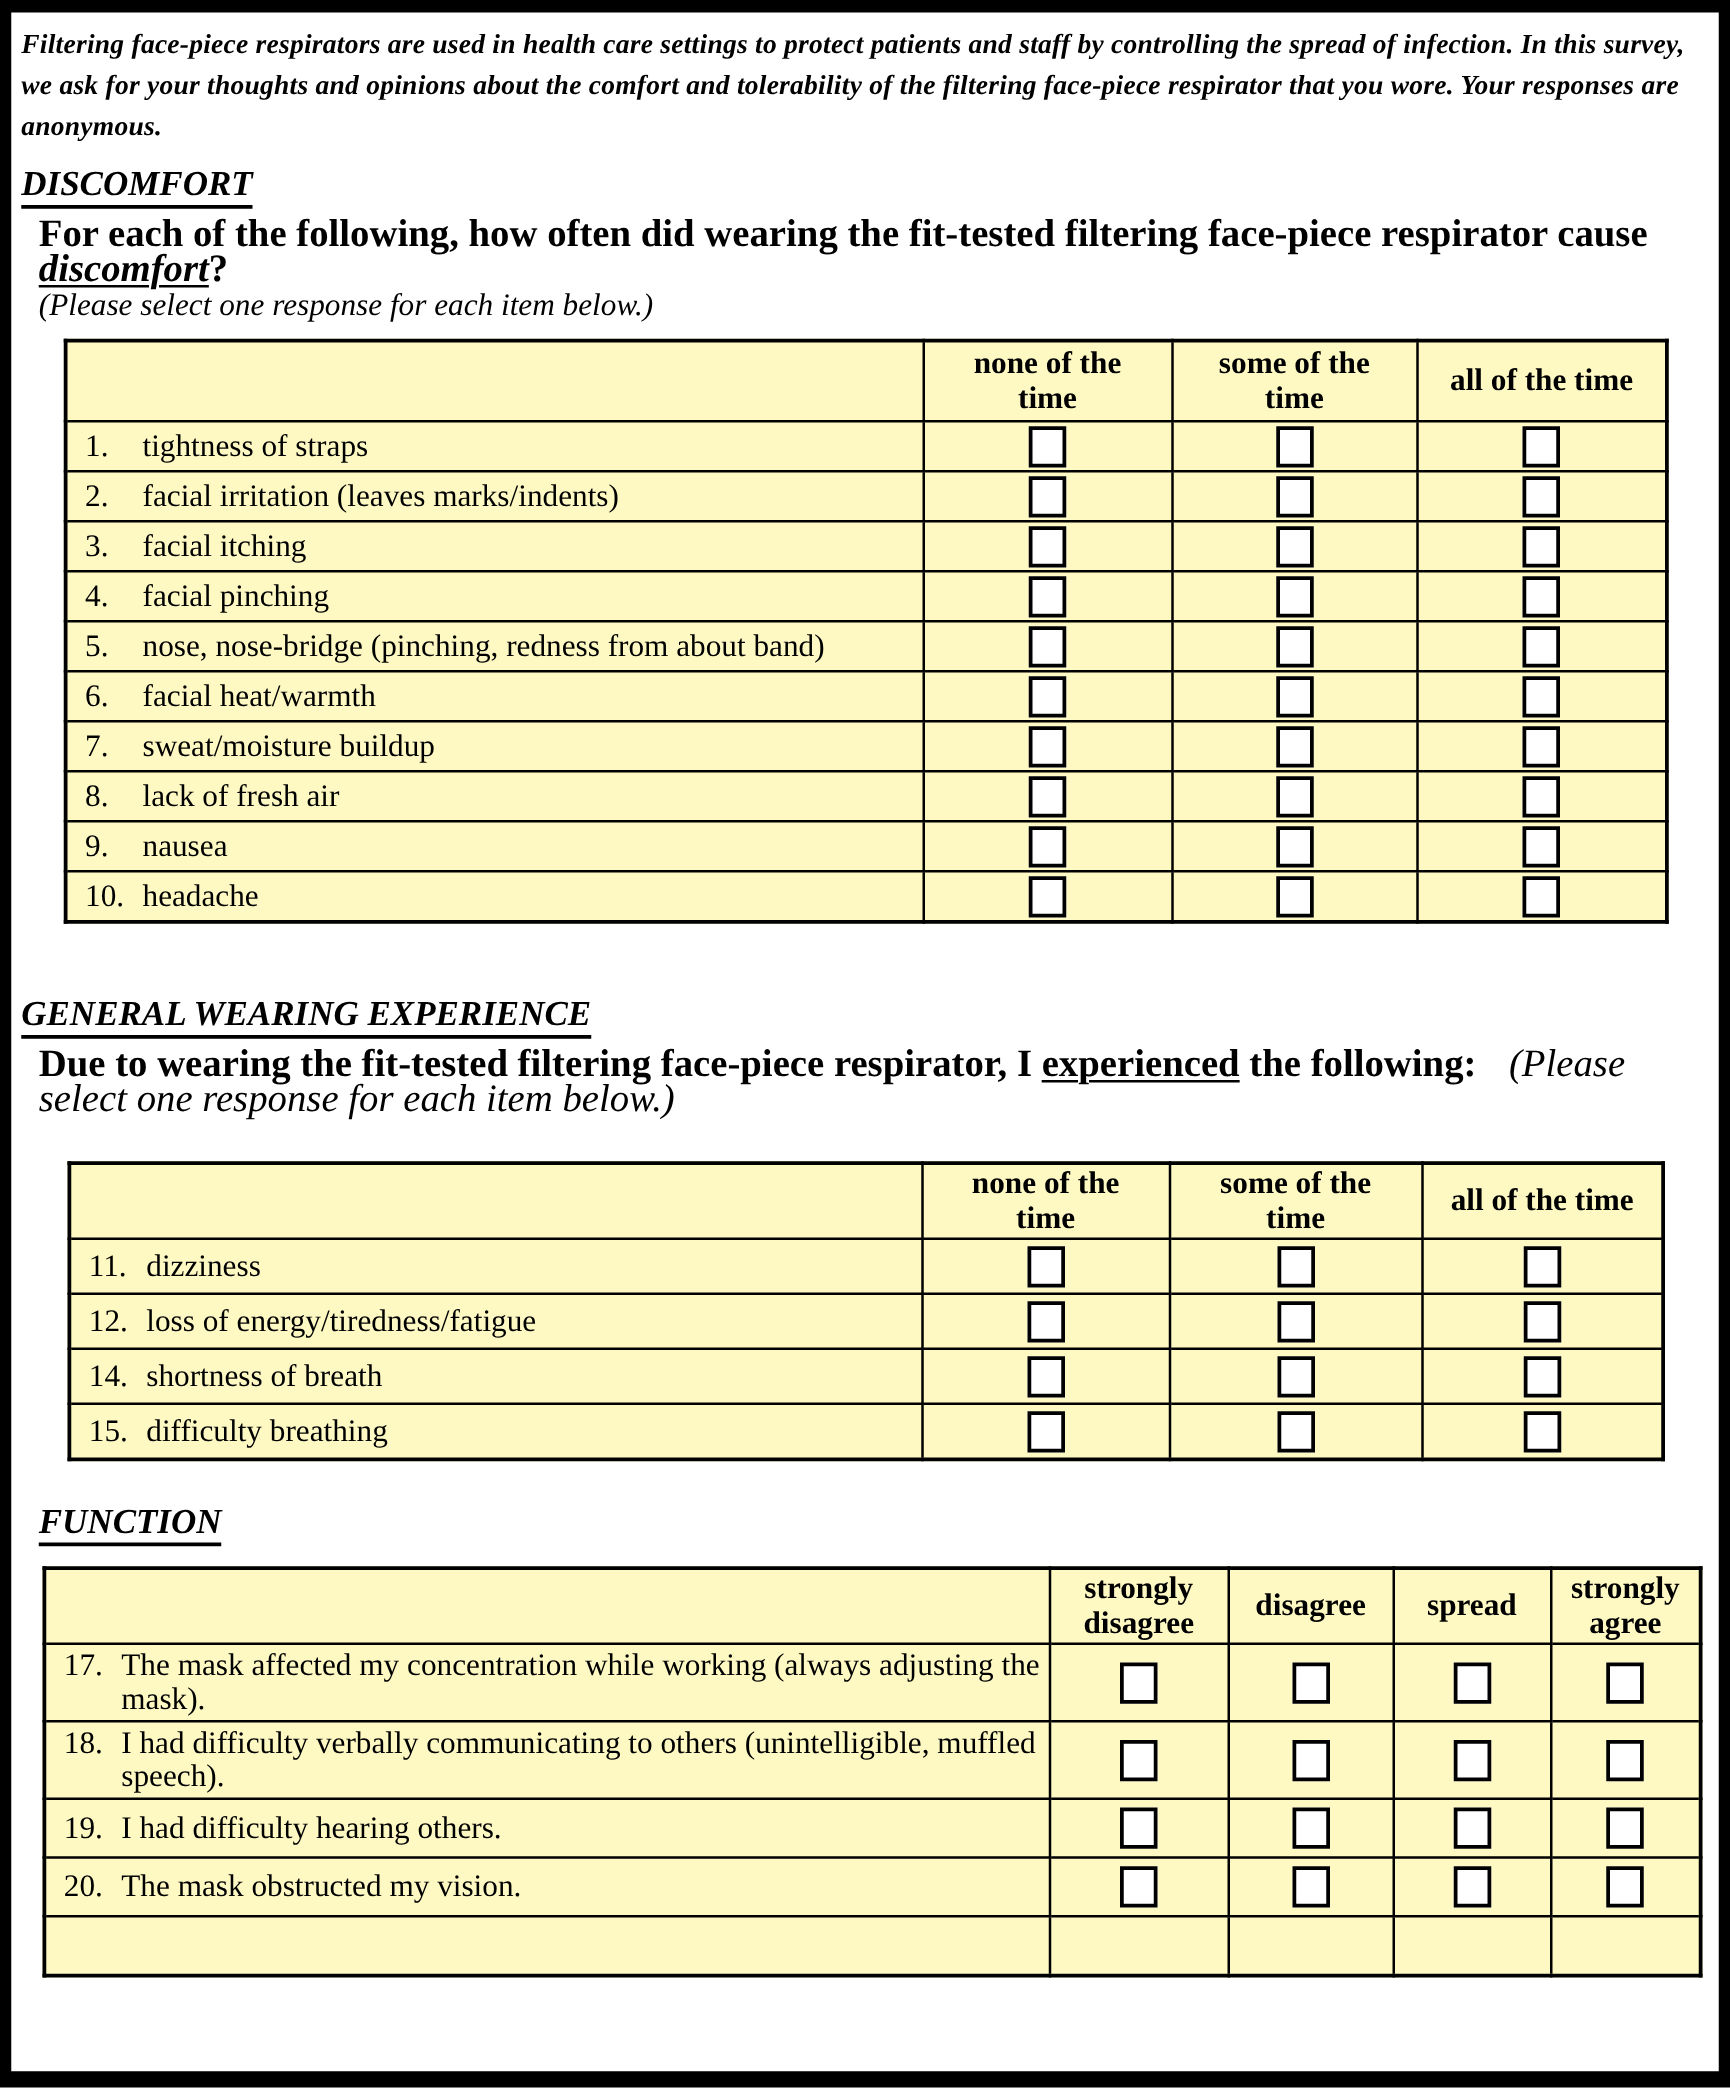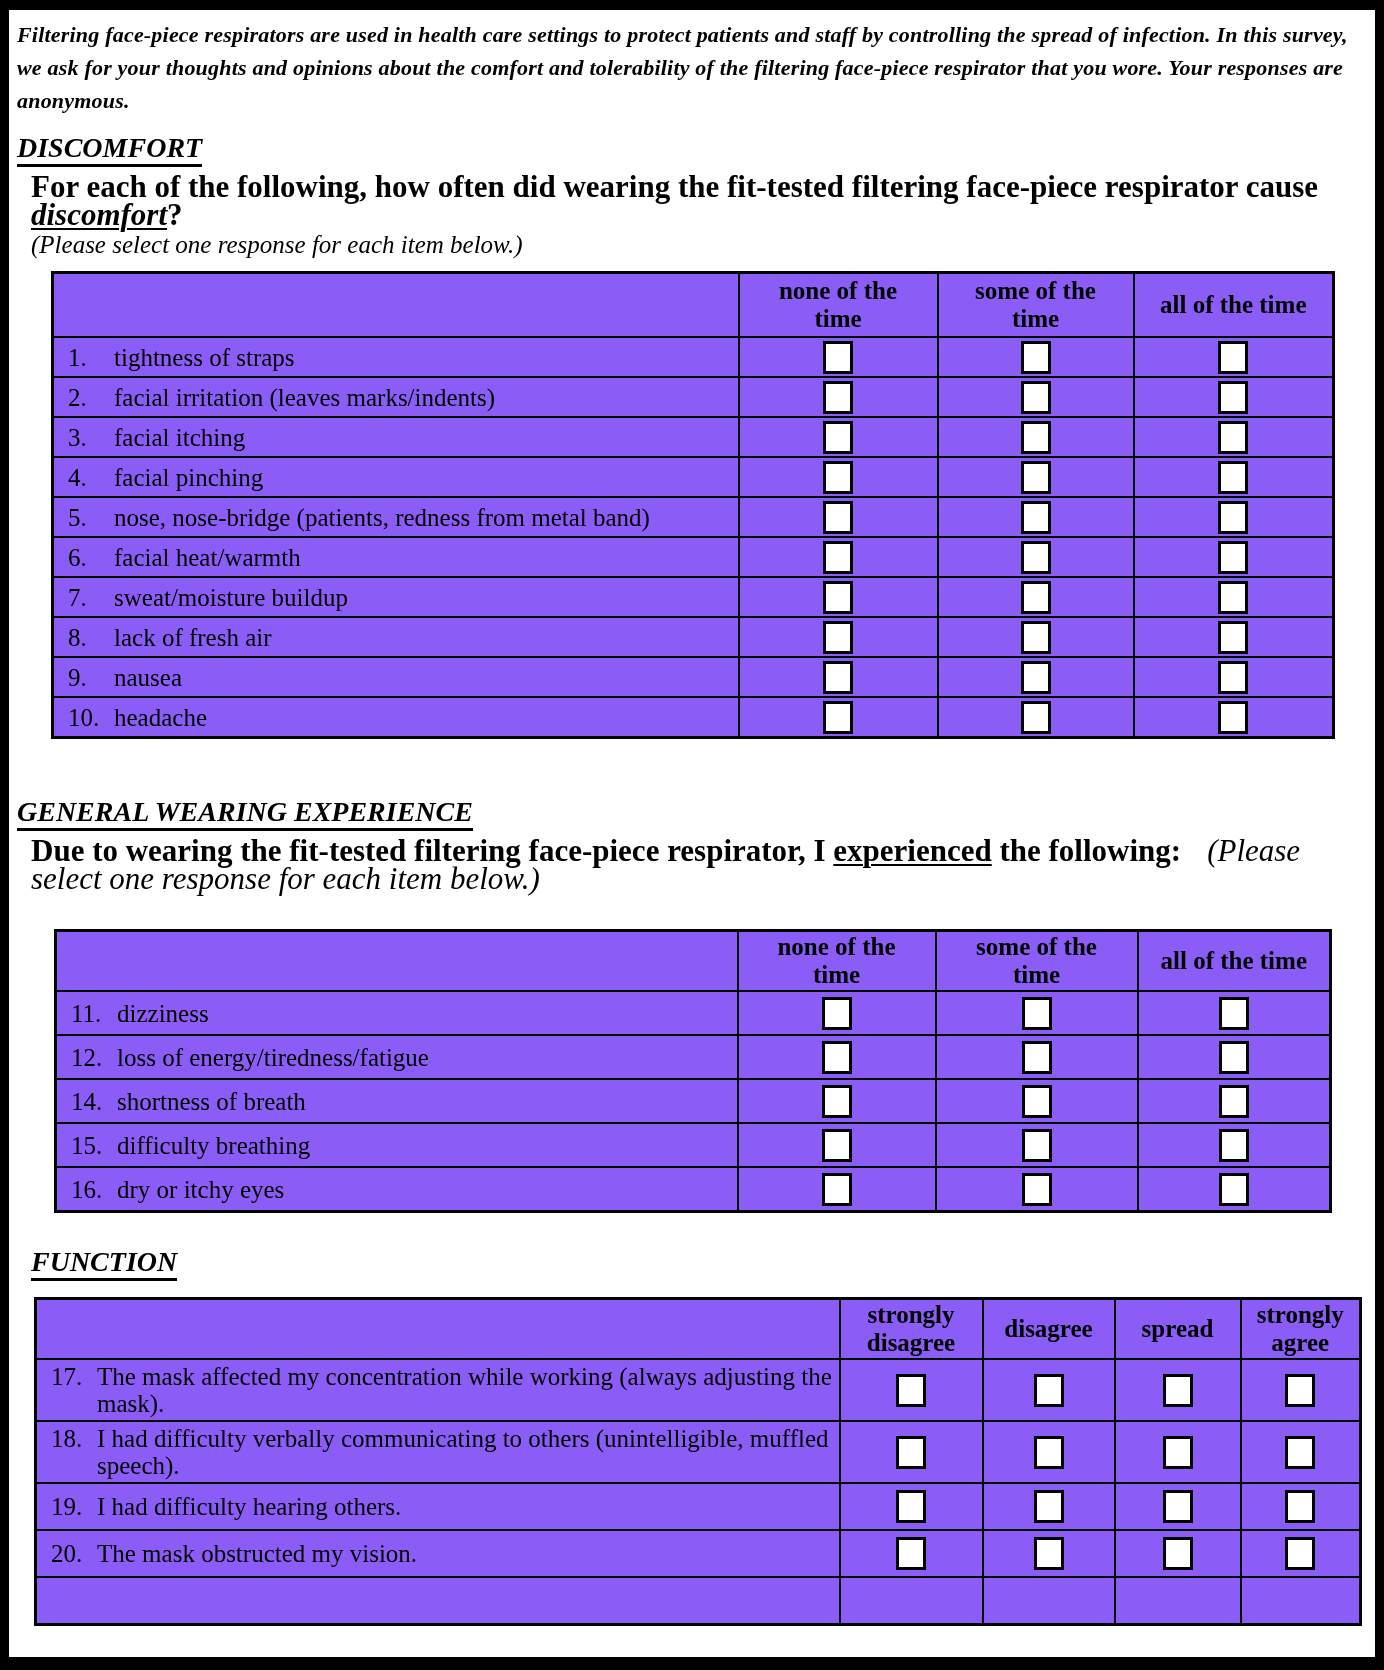--- a/index.html
+++ b/index.html
@@ -40,21 +40,21 @@
   .note-block{
     margin:2px 0 0 22px;
     font-style:italic;font-weight:normal;
     font-size:25px;line-height:28px;
   }
   .note-inline{
     font-style:italic;font-weight:normal;
     margin-left:26px;
   }
   
-  table{border-collapse:collapse;table-layout:fixed;background:#8b5cf6;}
+  table{border-collapse:collapse;table-layout:fixed;background:#fef9c3;}
   .t1{margin:12px 0 0 42px;width:1281px;}
   .t2{margin:36px 0 0 45px;width:1275px;}
   .t3{margin:16px 0 0 25px;width:1325px;}
   th,td{border:2px solid #000;padding:0;}
   table{border:3px solid #000;}
   thead th{
     font-weight:bold;font-size:25px;line-height:28px;
     text-align:center;vertical-align:middle;
   }
   .t1 thead th{height:62px;}
@@ -152,21 +152,21 @@
     </td>
     <td class="cb-cell"><span class="cb"></span></td>
     <td class="cb-cell"><span class="cb"></span></td>
     <td class="cb-cell"><span class="cb"></span></td>
   </tr>
 
   <tr>
     <td class="item-cell">
       <div class="item-flex">
         <span class="num">5.</span>
-        <span class="lbl">nose, nose-bridge  (patients, redness from metal band)</span>
+        <span class="lbl">nose, nose-bridge  (pinching, redness from about band)</span>
       </div>
     </td>
     <td class="cb-cell"><span class="cb"></span></td>
     <td class="cb-cell"><span class="cb"></span></td>
     <td class="cb-cell"><span class="cb"></span></td>
   </tr>
 
   <tr>
     <td class="item-cell">
       <div class="item-flex">
@@ -292,31 +292,20 @@
       <div class="item-flex">
         <span class="num">15.</span>
         <span class="lbl">difficulty breathing</span>
       </div>
     </td>
     <td class="cb-cell"><span class="cb"></span></td>
     <td class="cb-cell"><span class="cb"></span></td>
     <td class="cb-cell"><span class="cb"></span></td>
   </tr>
 
-  <tr>
-    <td class="item-cell">
-      <div class="item-flex">
-        <span class="num">16.</span>
-        <span class="lbl">dry or itchy eyes</span>
-      </div>
-    </td>
-    <td class="cb-cell"><span class="cb"></span></td>
-    <td class="cb-cell"><span class="cb"></span></td>
-    <td class="cb-cell"><span class="cb"></span></td>
-  </tr>
 </tbody>
   </table>
 </div>
 
 <div>
   <h2 class="section-heading h-function">FUNCTION</h2>
 
   <table class="t3">
     <colgroup>
       <col style="width:804px">

